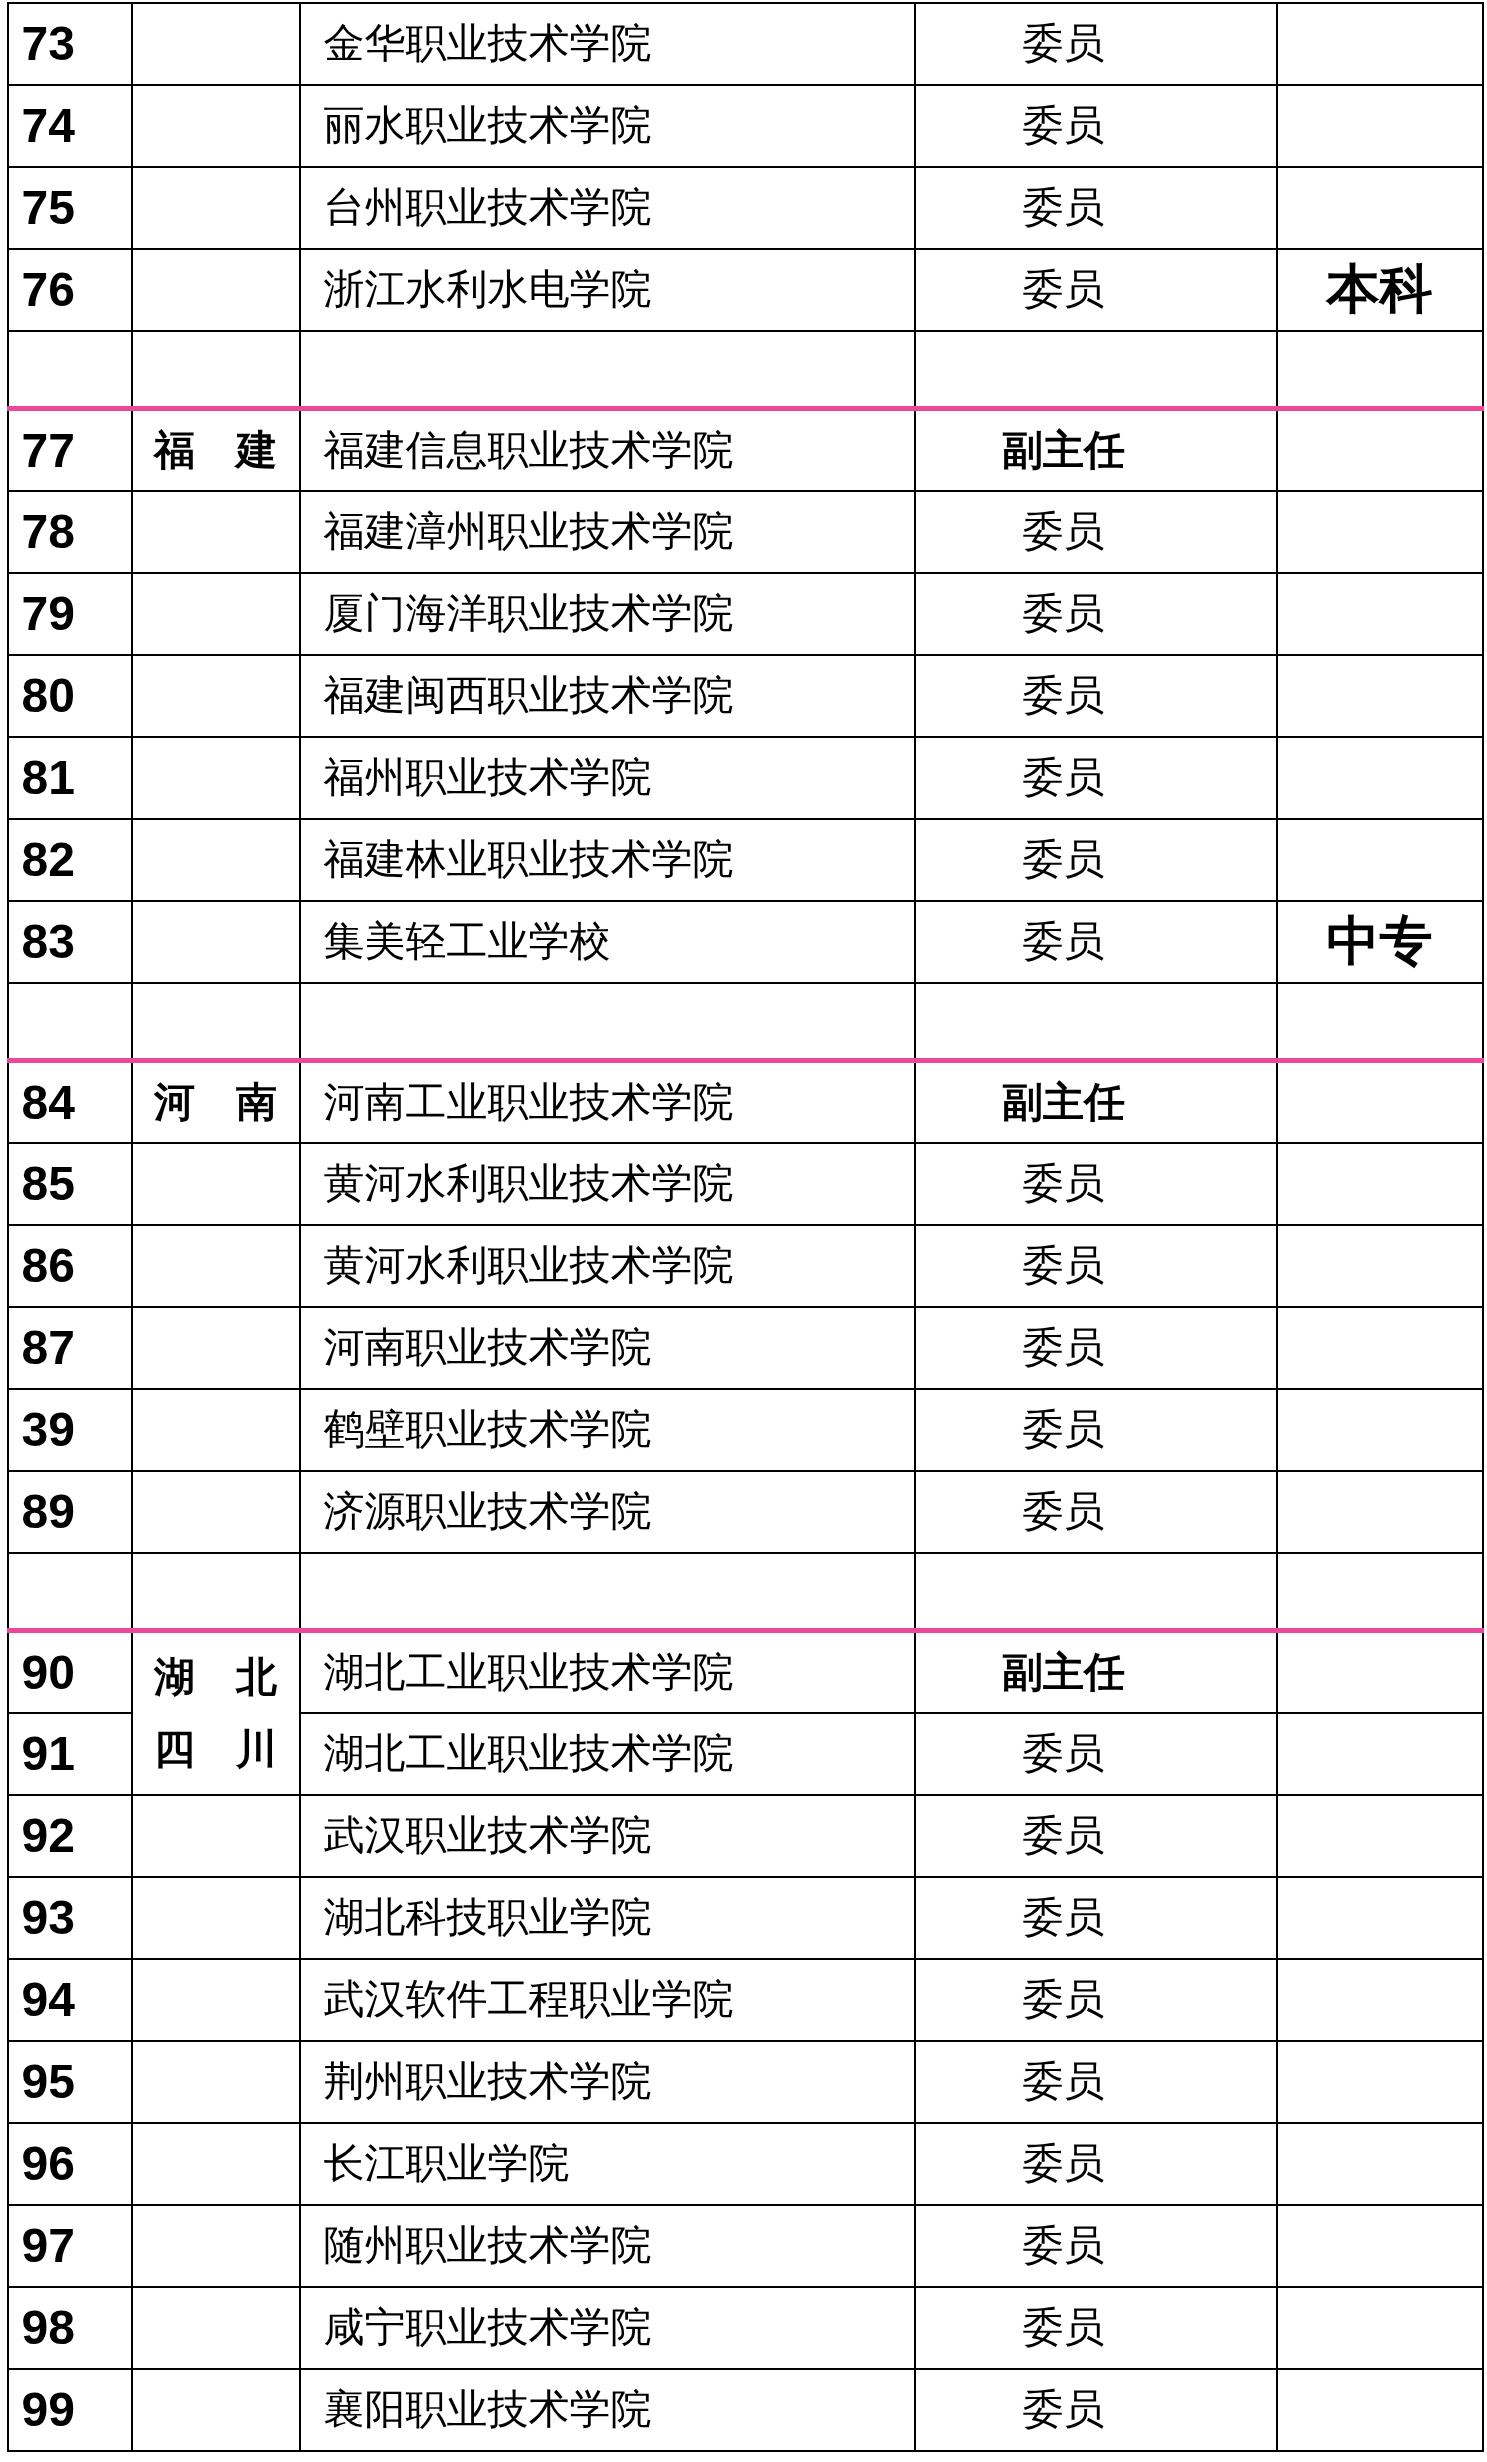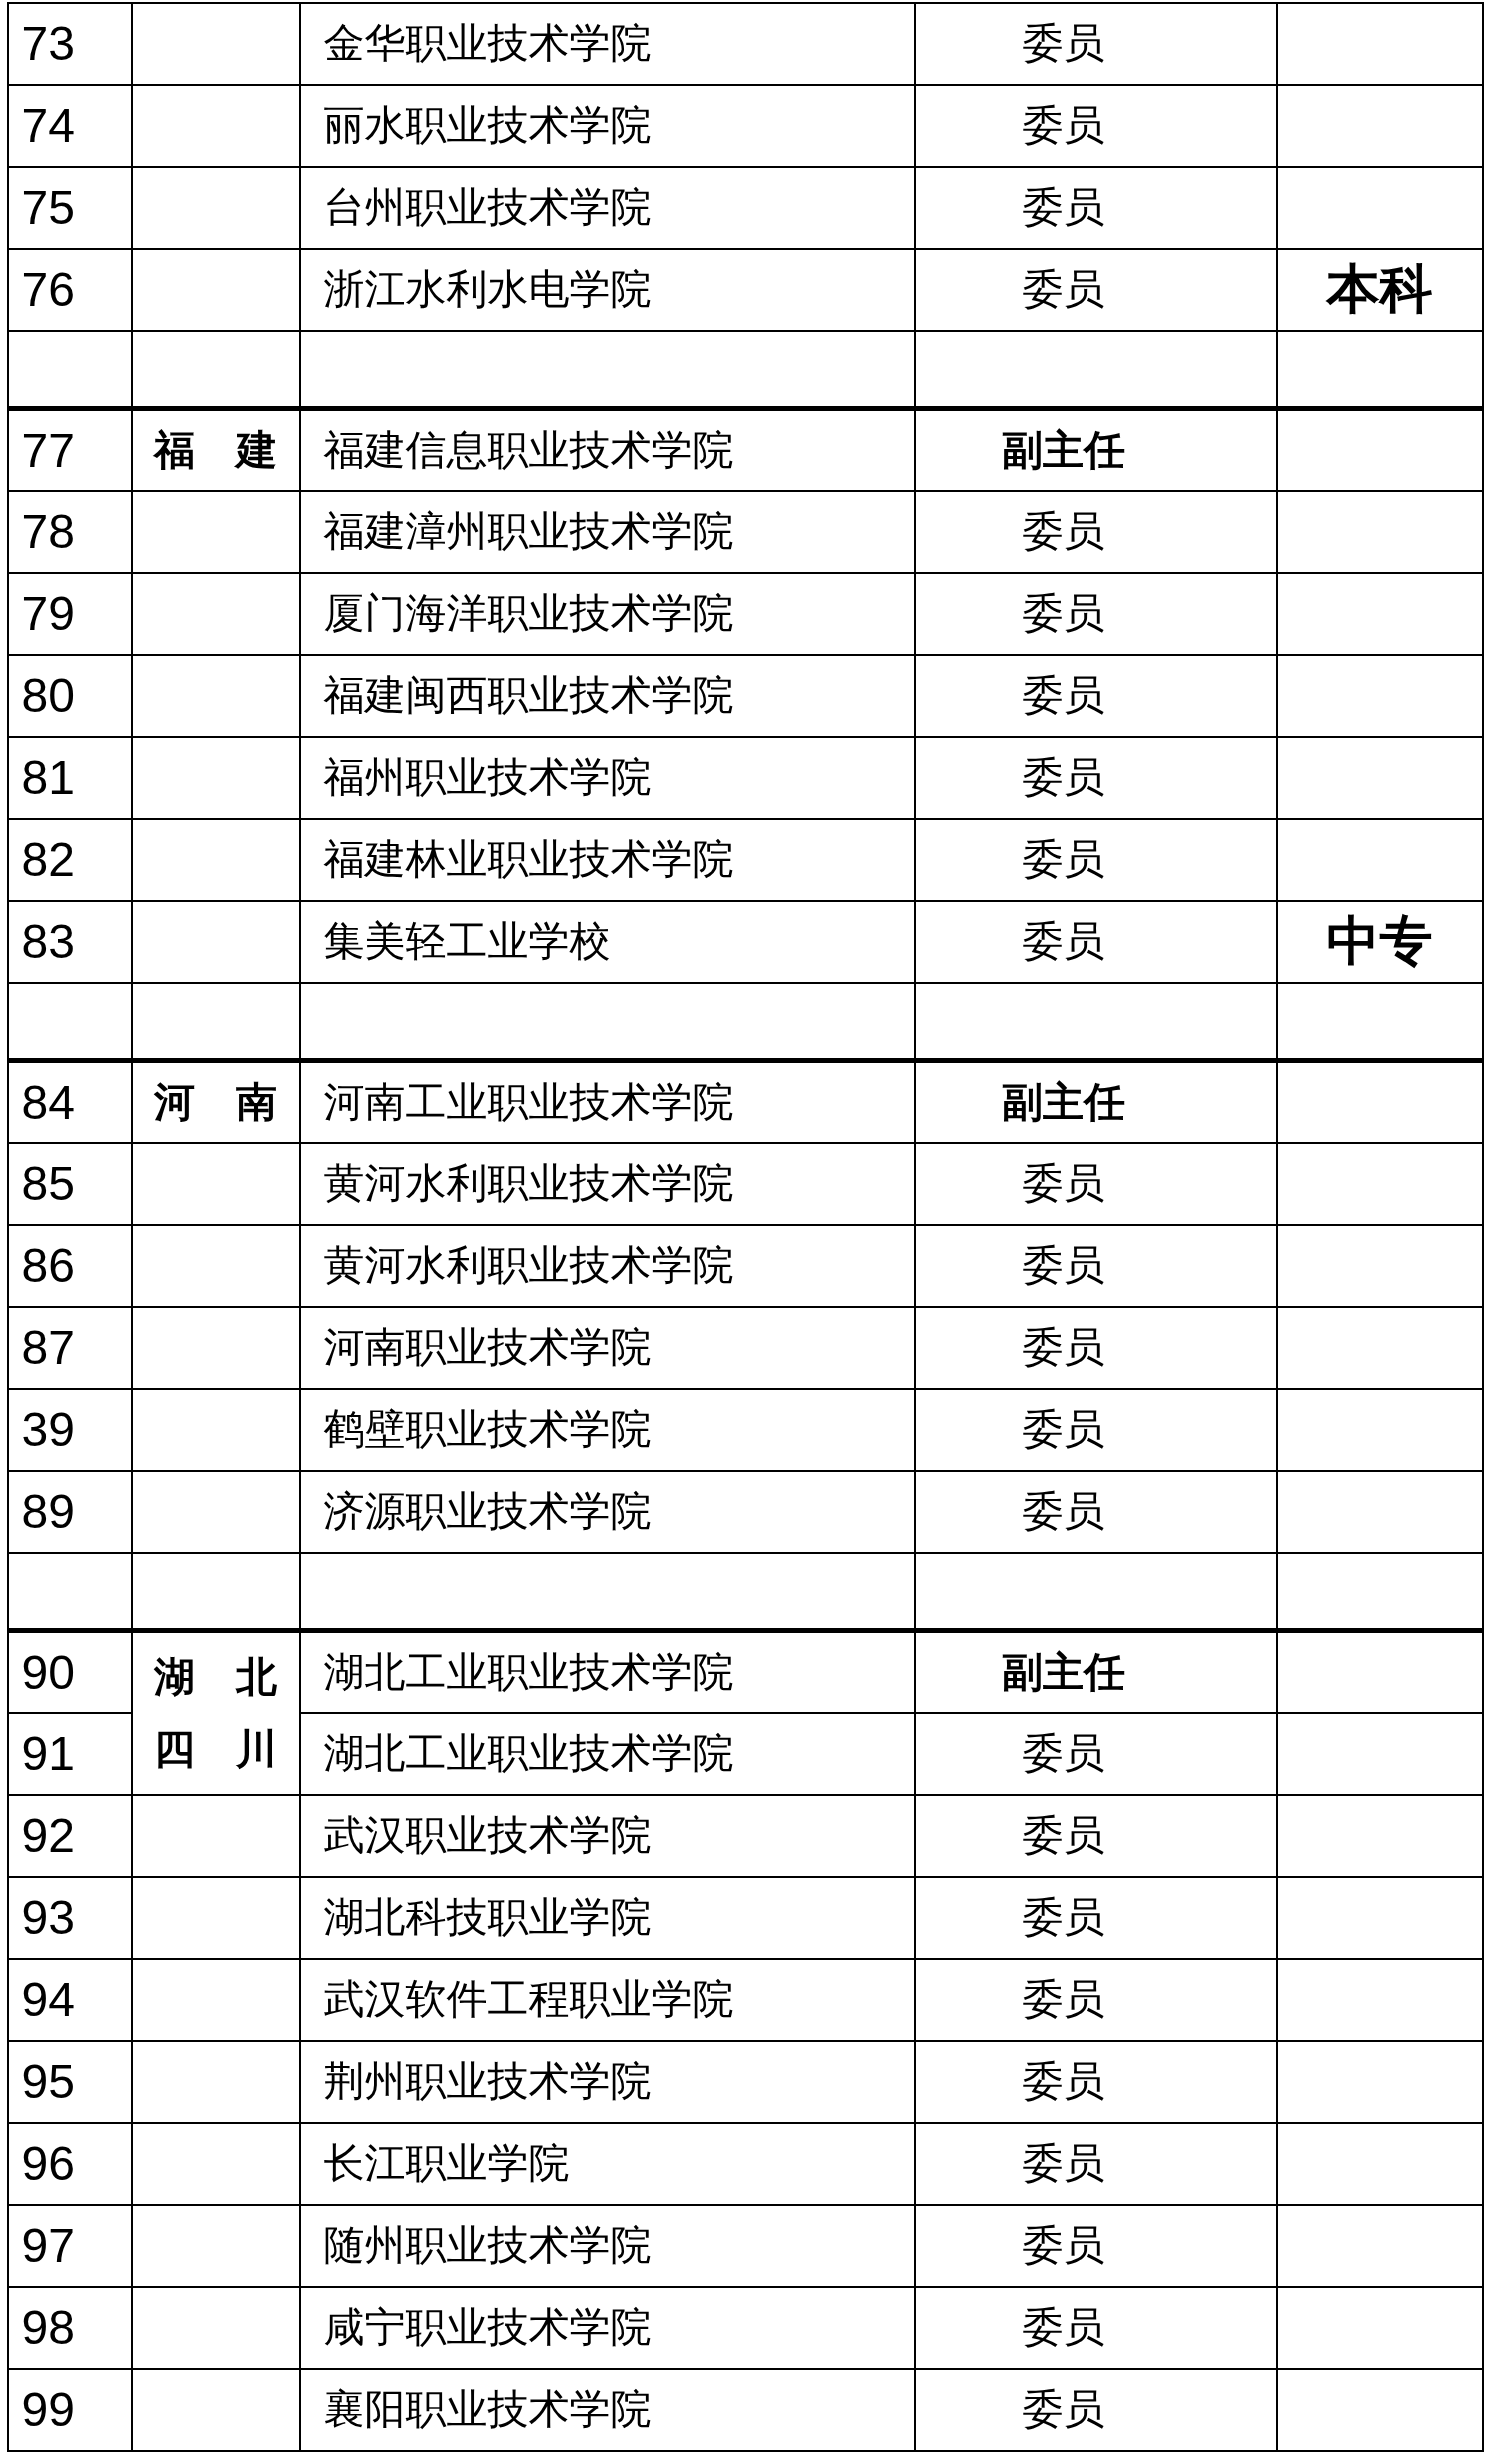--- a/index.html
+++ b/index.html
@@ -24,25 +24,25 @@
     background: #ffffff;
   }
   .committee-table td {
     border: 2.5px solid #000000;
     vertical-align: middle;
     padding: 0;
     overflow: hidden;
   }
   tr.data-row { height: 82px; }
   tr.separator-row { height: 78px; }
-  tr.section-start td { border-top: 5px solid #000000; }
+  tr.section-start td { border-top: 5px solid #ec4899; }
 
   td.num-cell {
     font-family: "Liberation Sans", sans-serif;
-    font-weight: normal;
+    font-weight: bold;
     font-size: 48px;
     text-align: left;
     padding-left: 13px;
   }
   td.region-cell {
     text-align: center;
     font-weight: bold;
     font-size: 41px;
   }
   td.name-cell {

